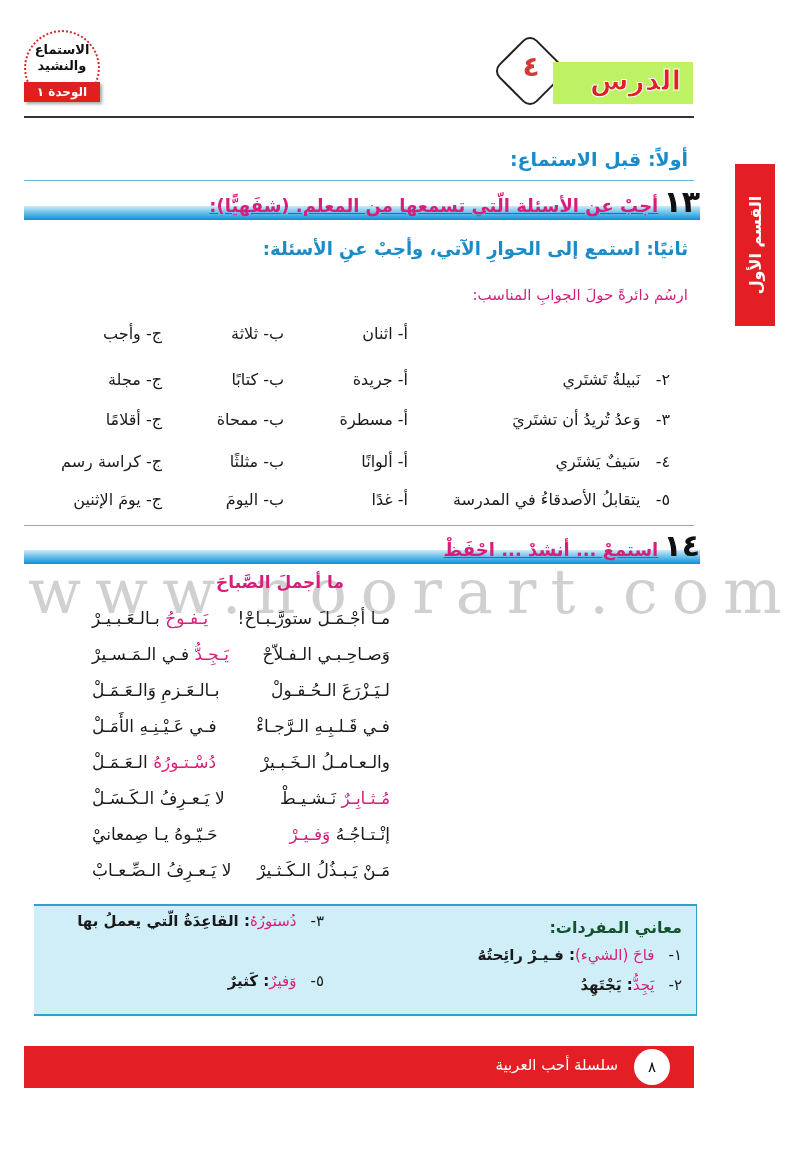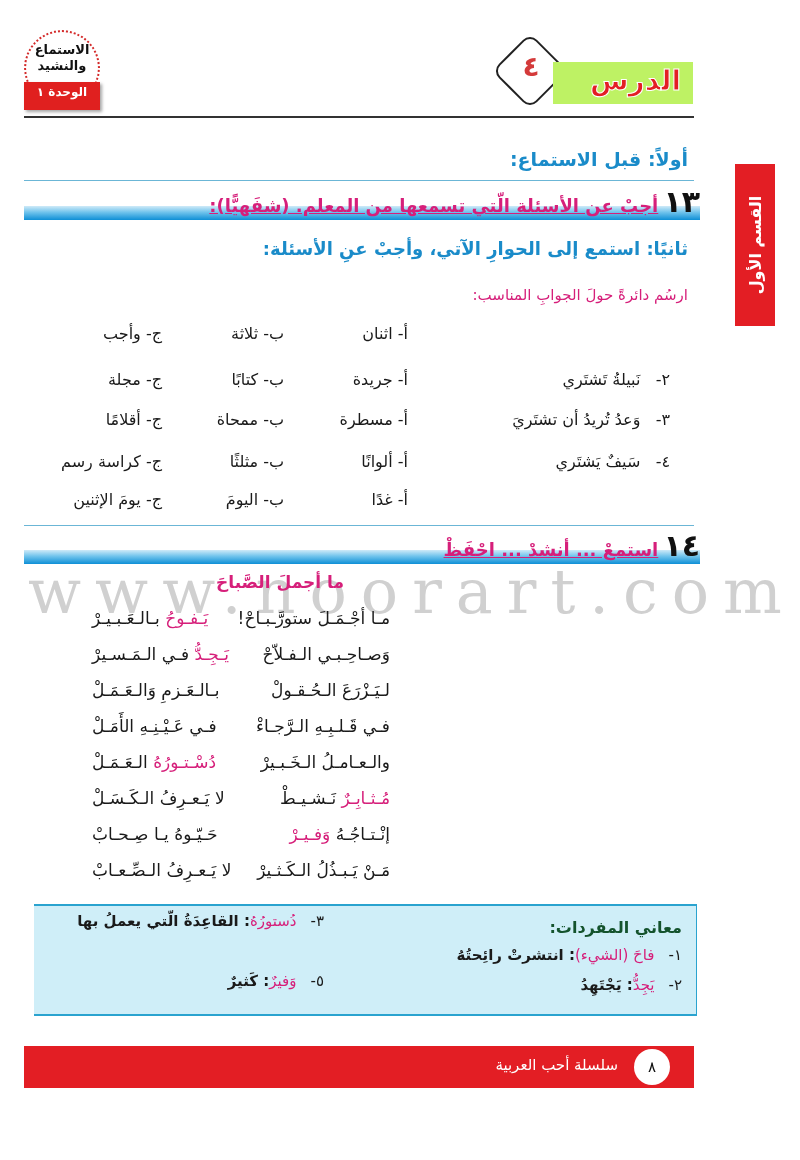--- a/index.html
+++ b/index.html
@@ -12,21 +12,21 @@
 
   
   .unit-badge { left:24px; top:30px; width:78px; height:74px; }
   .unit-circle {
     position:absolute; left:0; top:0; width:76px; height:76px; border-radius:50%;
     border:2px dotted #d42a2a; background:#fff; box-sizing:border-box;
     clip-path: polygon(0 0,100% 0,100% 80%,0 80%);
   }
   .unit-title { position:absolute; left:4px; top:12px; width:68px; text-align:center;
     font-weight:bold; font-size:13px; line-height:16px; color:#111; direction:rtl; }
-  .unit-label { position:absolute; left:0; top:52px; width:76px; height:28px; background:#e0201f;
+  .unit-label { position:absolute; left:0; top:52px; width:76px; height:20px; background:#e0201f;
     color:#fff; font-size:12px; font-weight:bold; text-align:center; line-height:20px; direction:rtl;
     box-shadow:2px 2px 3px rgba(0,0,0,0.35); }
 
   
   .lesson-banner { left:553px; top:62px; width:140px; height:42px; background:#bef264; }
   .lesson-title { position:absolute; right:12px; top:2px; color:#fff; font-weight:bold; font-size:28px;
     direction:rtl; -webkit-text-stroke:1px #fff; color:#e31e24; letter-spacing:1px; }
   .lesson-num-box { left:503px; top:44px; width:50px; height:50px; background:#fff; border:2px solid #222;
     border-radius:10px; transform:rotate(45deg); }
   .lesson-num { left:503px; top:50px; width:56px; text-align:center; font-size:28px; color:#d43a3a; font-weight:bold; }
@@ -129,20 +129,21 @@
     <span class="opt" style="right:386px;">ب- ممحاة</span>
     <span class="opt" style="right:508px;">ج- أقلامًا</span>
   </div>
   <div class="q-row" style="left:30px; top:452px; width:640px;">
     <span class="q-text"><span>٤-</span>&nbsp;&nbsp;&nbsp;<span>سَيفٌ يَشتَري</span></span>
     <span class="opt" style="right:262px;">أ- ألوانًا</span>
     <span class="opt" style="right:386px;">ب- مثلثًا</span>
     <span class="opt" style="right:508px;">ج- كراسة رسم</span>
   </div>
   <div class="q-row" style="left:30px; top:490px; width:640px;">
+    <span class="q-text"><span>٥-</span>&nbsp;&nbsp;&nbsp;<span>يتقابلُ الأصدقاءُ في المدرسة</span></span>
     <span class="opt" style="right:262px;">أ- غدًا</span>
     <span class="opt" style="right:386px;">ب- اليومَ</span>
     <span class="opt" style="right:508px;">ج- يومَ الإثنين</span>
   </div>
 </div>
 <div class="abs thin-rule" style="left:24px; top:525px; width:670px;"></div>
 
 <div class="abs ex-bar" style="left:24px; top:550px; width:676px;"></div>
 <div class="abs rtl" style="right:100px; top:528px; white-space:nowrap;">
   <span class="ex-num">١٤</span>
@@ -165,30 +166,30 @@
   <div class="poem-line" style="right:410px; top:716px;">فـي قَـلـبِـهِ الـرَّجـاءْ</div>
   <div class="poem-line" style="left:92px; top:716px;">فـي عَـيْـنِـهِ الأَمَـلْ</div>
 
   <div class="poem-line" style="right:410px; top:752px;">والـعـامـلُ الـخَـبـيرْ</div>
   <div class="poem-line" style="left:92px; top:752px;"><span class="pink">دُسْـتـورُهُ</span><span> الـعَـمَـلْ</span></div>
 
   <div class="poem-line" style="right:410px; top:788px;"><span class="pink">مُـثـابِـرٌ</span><span> نَـشـيـطْ</span></div>
   <div class="poem-line" style="left:92px; top:788px;">لا يَـعـرِفُ الـكَـسَـلْ</div>
 
   <div class="poem-line" style="right:410px; top:824px;"><span>إنْـتـاجُـهُ </span><span class="pink">وَفـيـرْ</span></div>
-  <div class="poem-line" style="left:92px; top:824px;">حَـيّـوهُ يـا صِـحـابْ</div>
+  <div class="poem-line" style="left:92px; top:824px;">حَـيّـوهُ يـا صِمعانيْ</div>
 
   <div class="poem-line" style="right:410px; top:860px;">مَـنْ يَـبـذُلُ الـكَـثـيرْ</div>
   <div class="poem-line" style="left:92px; top:860px;">لا يَـعـرِفُ الـصِّـعـابْ</div>
 </div>
 
 <div class="abs vocab-box">
   <div class="abs vocab-title">معاني المفردات:</div>
   <div class="vocab-item" style="right:14px; top:40px;">
-    <span class="num">١-</span><span class="word">فاحَ (الشيء)</span><span>: انتشرتْ رائِحتُهُ</span>
+    <span class="num">١-</span><span class="word">فاحَ (الشيء)</span><span>: فـيـرْ رائِحتُهُ</span>
   </div>
   <div class="vocab-item" style="right:14px; top:70px;">
     <span class="num">٢-</span><span class="word">يَجِدُّ</span><span>: يَجْتَهِدُ</span>
   </div>
   <div class="vocab-item" style="right:372px; top:6px;">
     <span class="num">٣-</span><span class="word">دُستورُهُ</span><span>: القاعِدَةُ الّتي يعملُ بها</span>
   </div>
   <div class="vocab-item" style="right:372px; top:66px;">
     <span class="num">٥-</span><span class="word">وَفيرٌ</span><span>: كَثيرٌ</span>
   </div>

